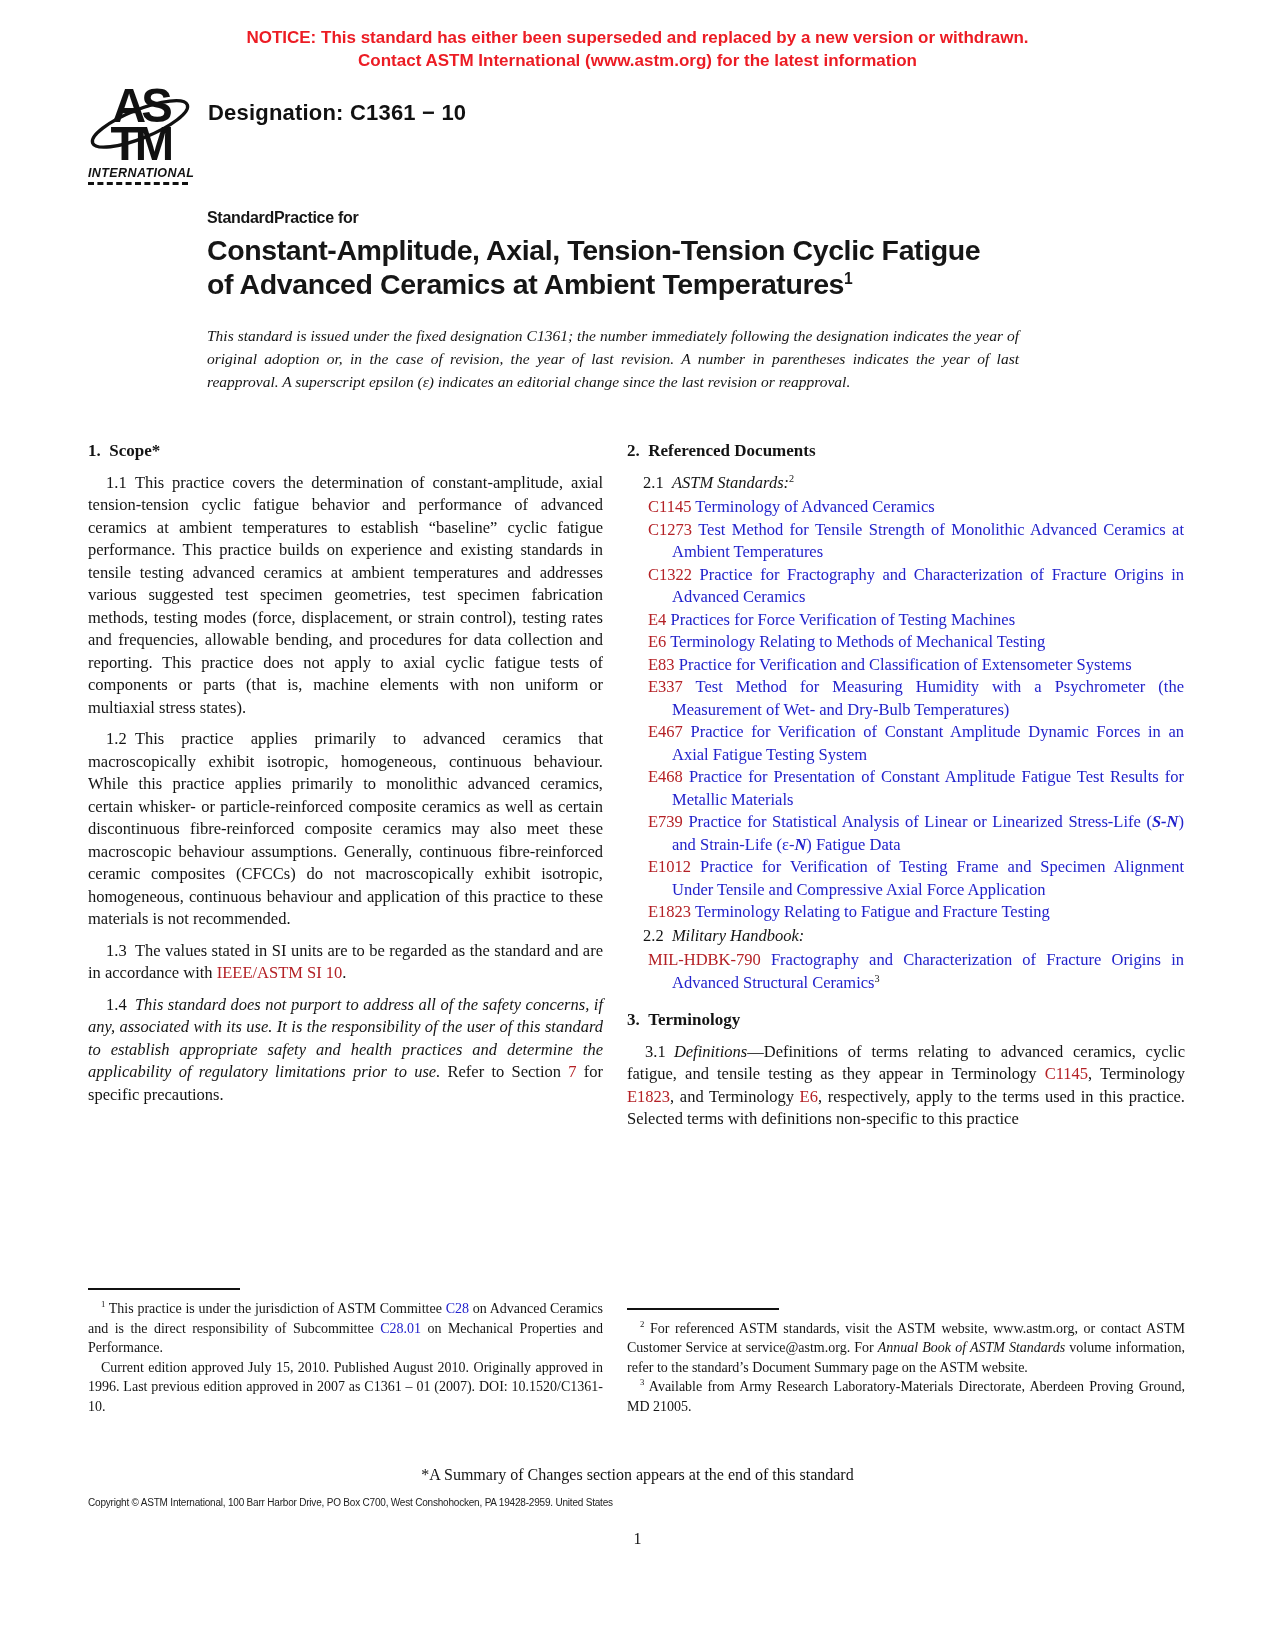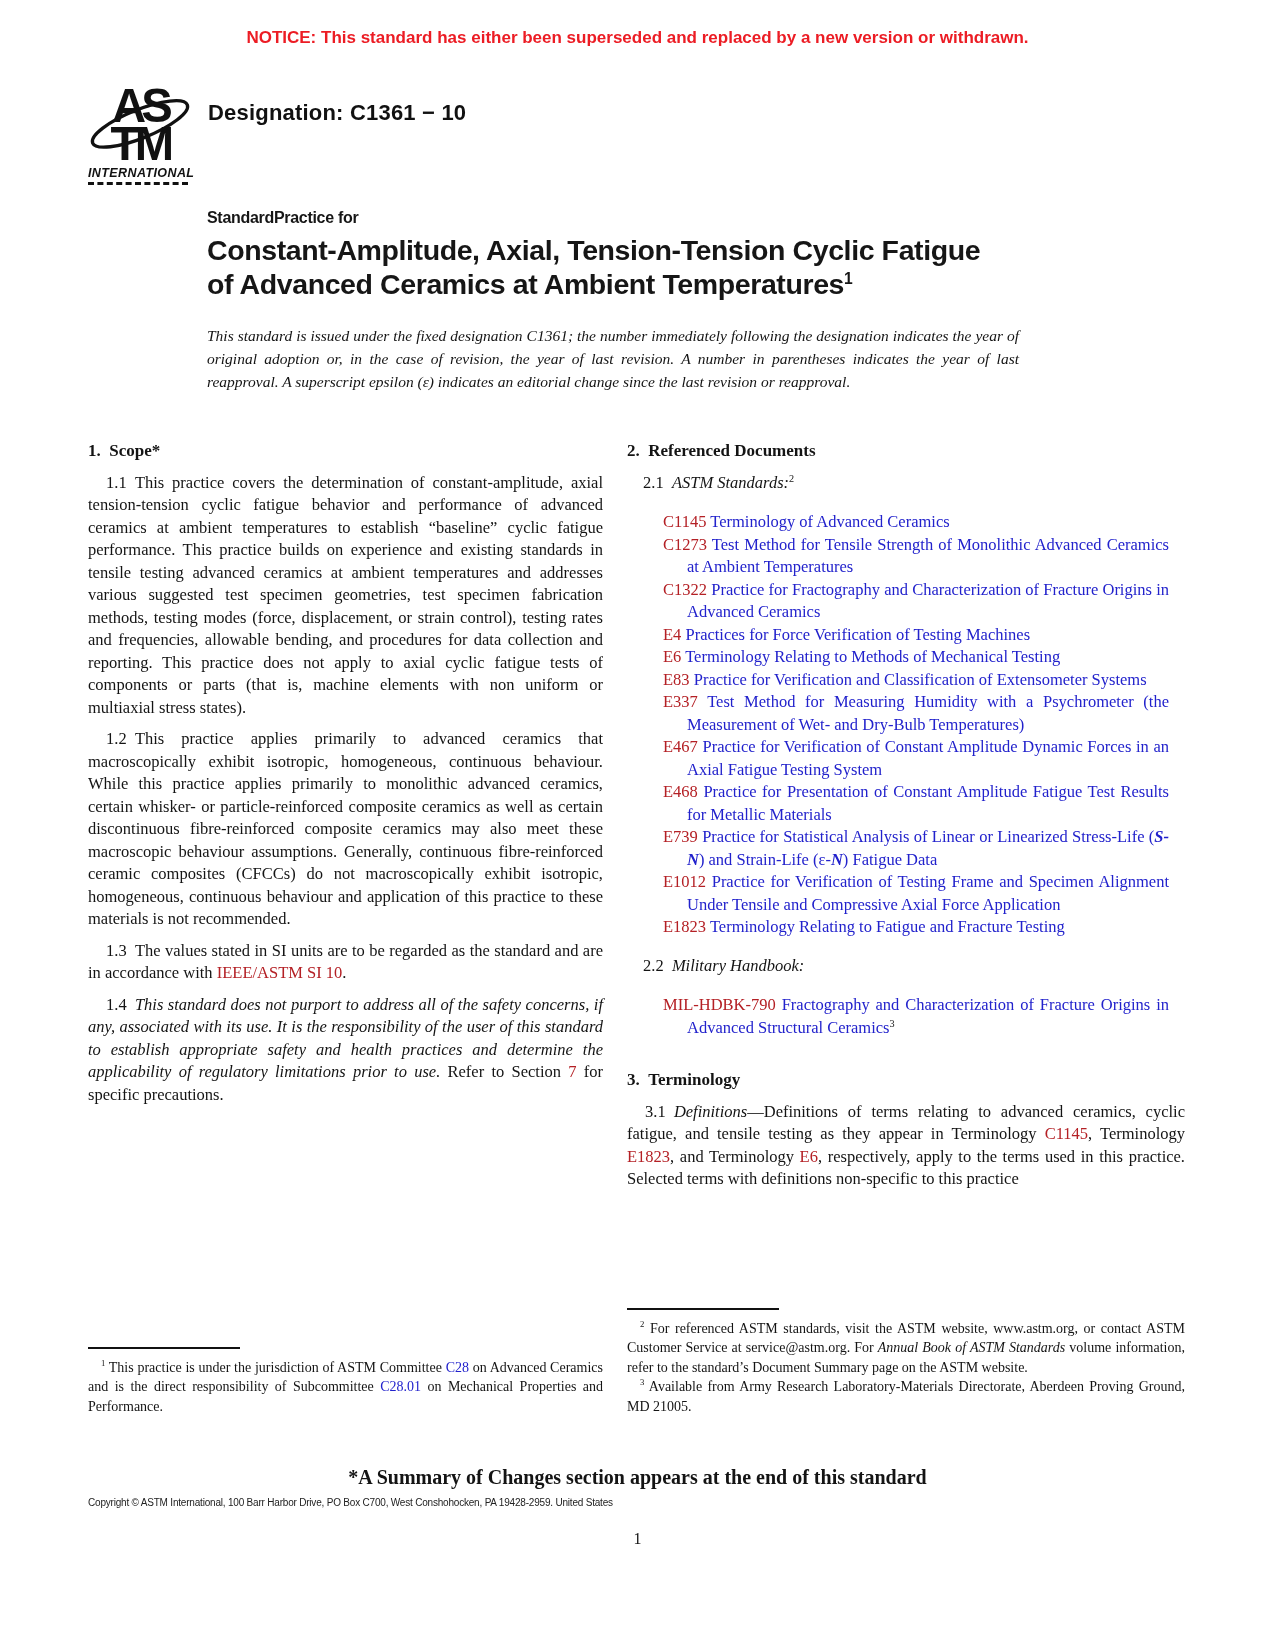--- a/index.html
+++ b/index.html
@@ -60,51 +60,52 @@
   .col-left{width:515px;flex:0 0 515px;}
   .col-right{width:558px;flex:0 0 558px;}
   .col-heading{
     font-weight:bold;font-size:17px;text-align:left;
     margin:2px 0 9px 0;white-space:pre-wrap;
   }
   .col-heading.spaced{margin-top:14px;}
   .para{margin:0 0 9px 0;text-indent:18px;}
   .para:last-of-type{margin-bottom:0;}
   .subline{margin:0 0 1px 0;text-indent:16px;}
-  .ref-list{margin:16px;}
+  .ref-list{margin:1px;}
   .ref-item{padding-left:44px;text-indent:-24px;margin:0;}
   .it{font-style:italic;}
   .bi{font-style:italic;font-weight:bold;}
   .lnk-red{color:var(--link-red);}
   .lnk-blue{color:var(--link-blue);}
   sup{font-size:.62em;line-height:0;}
   
   .fnblock{margin-top:auto;}
   .fnrule{border-top:2px solid #111;width:152px;margin:0 0 9px 0;}
   .fn{font-size:14px;line-height:19.5px;text-align:justify;text-indent:13px;margin:0;}
   
   .summary{
     position:absolute;top:1466px;left:0;right:0;text-align:center;
-    font-weight:bold;font-size:20px;
+    font-weight:normal;font-size:16px;
   }
   .copyright{
     position:absolute;top:1497px;left:88px;
     font-family:"Liberation Sans", sans-serif;font-size:10px;letter-spacing:-.2px;color:#222;
   }
   .pagenum{
     position:absolute;top:1530px;left:0;right:0;text-align:center;font-size:16px;
   }
 </style>
 </head>
 <body>
 
 <div class="page">
 
   <div class="notice">
     <div>NOTICE: This standard has either been superseded and replaced by a new version or withdrawn.</div>
+    <div>Contact ASTM International (www.astm.org) for the latest information</div>
   </div>
 
   <div class="logo-wrap">
     <svg width="104" height="82" viewBox="0 0 110 86">
       <g font-family="Liberation Sans, sans-serif" font-weight="bold" fill="#111" text-anchor="middle">
         <text x="55" y="42" font-size="50" letter-spacing="-5">AS</text>
         <text x="55" y="82" font-size="50" letter-spacing="-5">TM</text>
       </g>
       <ellipse cx="55" cy="44" rx="54" ry="15" fill="none" stroke="#111" stroke-width="3.5" transform="rotate(-22 55 44)"></ellipse>
     </svg>
@@ -127,20 +128,21 @@
     <div class="col col-left">
       <div class="col-heading">1. Scope*</div>
       <p class="para">1.1 This practice covers the determination of constant-amplitude, axial tension-tension cyclic fatigue behavior and performance of advanced ceramics at ambient temperatures to establish “baseline” cyclic fatigue performance. This practice builds on experience and existing standards in tensile testing advanced ceramics at ambient temperatures and addresses various suggested test specimen geometries, test specimen fabrication methods, testing modes (force, displacement, or strain control), testing rates and frequencies, allowable bending, and procedures for data collection and reporting. This practice does not apply to axial cyclic fatigue tests of components or parts (that is, machine elements with non uniform or multiaxial stress states).</p>
       <p class="para">1.2 This practice applies primarily to advanced ceramics that macroscopically exhibit isotropic, homogeneous, continuous behaviour. While this practice applies primarily to monolithic advanced ceramics, certain whisker- or particle-reinforced composite ceramics as well as certain discontinuous fibre-reinforced composite ceramics may also meet these macroscopic behaviour assumptions. Generally, continuous fibre-reinforced ceramic composites (CFCCs) do not macroscopically exhibit isotropic, homogeneous, continuous behaviour and application of this practice to these materials is not recommended.</p>
       <p class="para"><span>1.3 The values stated in SI units are to be regarded as the standard and are in accordance with </span><span class="lnk-red">IEEE/ASTM SI 10</span><span>.</span></p>
       <p class="para"><span>1.4 </span><span class="it">This standard does not purport to address all of the safety concerns, if any, associated with its use. It is the responsibility of the user of this standard to establish appropriate safety and health practices and determine the applicability of regulatory limitations prior to use.</span><span> Refer to Section </span><span class="lnk-red">7</span><span> for specific precautions.</span></p>
 
       <div class="fnblock">
         <div class="fnrule"></div>
         <p class="fn"><sup>1</sup><span> This practice is under the jurisdiction of ASTM Committee </span><span class="lnk-blue">C28</span><span> on Advanced Ceramics and is the direct responsibility of Subcommittee </span><span class="lnk-blue">C28.01</span><span> on Mechanical Properties and Performance.</span></p>
+        <p class="fn">Current edition approved July 15, 2010. Published August 2010. Originally approved in 1996. Last previous edition approved in 2007 as C1361 – 01 (2007). DOI: 10.1520/C1361-10.</p>
       </div>
     </div>
 
     <div class="col col-right">
       <div class="col-heading">2. Referenced Documents</div>
       <p class="subline"><span>2.1 </span><span class="it">ASTM Standards:</span><sup>2</sup></p>
       <div class="ref-list">
           <div class="ref-item"><span class="lnk-red">C1145</span><span class="lnk-blue"> Terminology of Advanced Ceramics</span></div>
           <div class="ref-item"><span class="lnk-red">C1273</span><span class="lnk-blue"> Test Method for Tensile Strength of Monolithic Advanced Ceramics at Ambient Temperatures</span></div>
           <div class="ref-item"><span class="lnk-red">C1322</span><span class="lnk-blue"> Practice for Fractography and Characterization of Fracture Origins in Advanced Ceramics</span></div>

